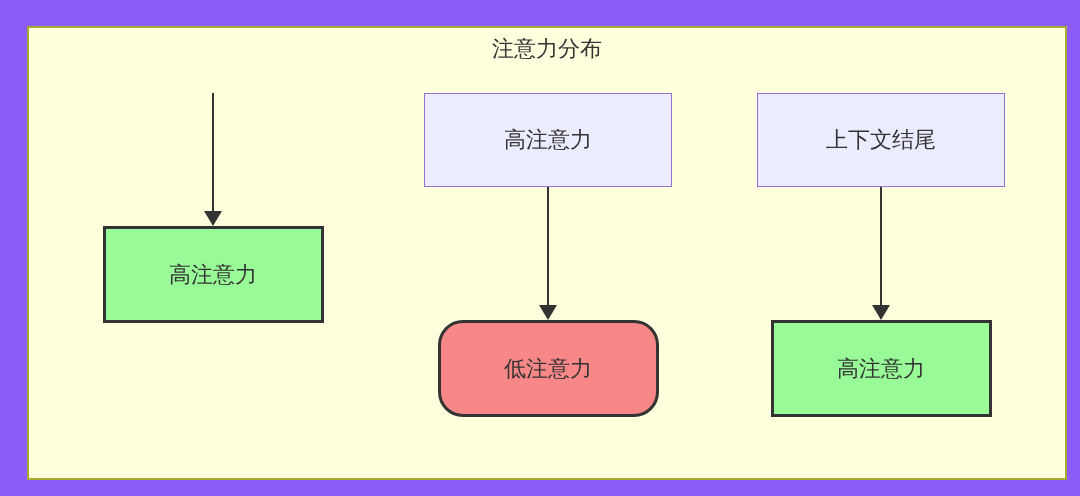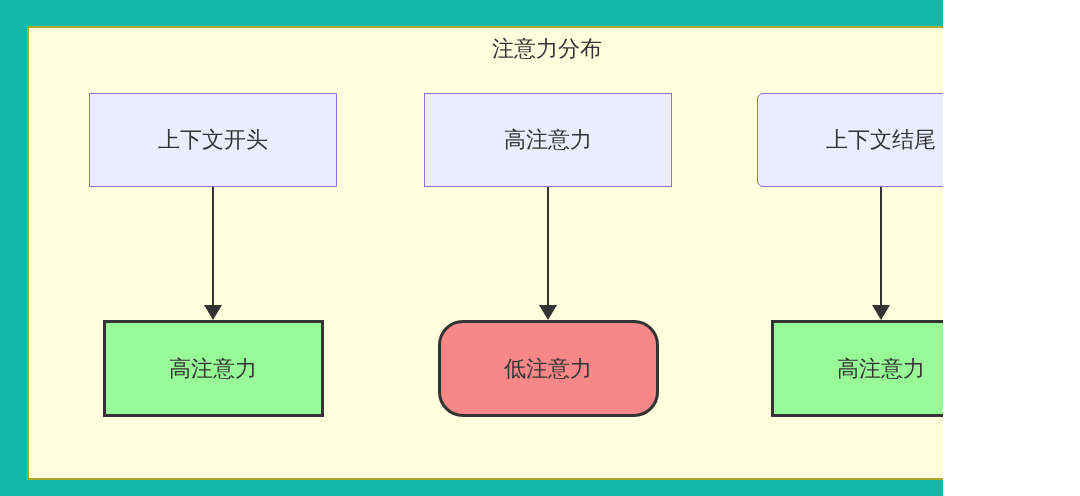--- a/index.html
+++ b/index.html
@@ -2,21 +2,21 @@
 <html><head>
 <meta charset="utf-8">
 <style>
   html, body { margin: 0; padding: 0; }
   body {
     width: 1080px; height: 496px;
     background: #ffffff;
     font-family: "Liberation Sans", "DejaVu Sans", sans-serif;
     color: #333333;
   }
-  .canvas { position: relative; width: 943px; height: 496px; background: #14b8a6; overflow: hidden; }
+  .canvas { position: relative; width: 1080px; height: 496px; background: #8b5cf6; overflow: hidden; }
 
   .subgraph {
     position: absolute; left: 27px; top: 26px;
     width: 1040px; height: 454px;
     box-sizing: border-box;
     background: #ffffde;
     border: 2px solid #aaaa33;
   }
   .subgraph-title {
     position: absolute; top: 7px; left: 0;
@@ -66,39 +66,38 @@
 </style>
 </head>
 <body>
 
 <div class="canvas">
   <div class="subgraph" style="background-color: rgb(255, 255, 222); border-color: rgb(170, 170, 51);">
 
     <div class="subgraph-title">注意力分布</div>
 
     <div class="flow-col col-1">
-      <div class="node source" style="background-color: rgb(236, 236, 255); border-color: rgb(147, 112, 219);">上下文开头</div>
       <div class="arrow">
         <div class="arrow-line" style="background-color: rgb(51, 51, 51);"></div>
         <div class="arrow-head" style="border-top-color: rgb(51, 51, 51);"></div>
       </div>
       <div class="node target high" style="background-color: rgb(152, 251, 152); border-color: rgb(51, 51, 51);">高注意力</div>
     </div>
 
     <div class="flow-col col-2">
       <div class="node source" style="background-color: rgb(236, 236, 255); border-color: rgb(147, 112, 219);">高注意力</div>
       <div class="arrow">
         <div class="arrow-line" style="background-color: rgb(51, 51, 51);"></div>
         <div class="arrow-head" style="border-top-color: rgb(51, 51, 51);"></div>
       </div>
       <div class="node target low" style="background-color: rgb(248, 136, 136); border-color: rgb(51, 51, 51);">低注意力</div>
     </div>
 
     <div class="flow-col col-3">
-      <div class="node source" style="background-color: rgb(236, 236, 255); border-color: rgb(147, 112, 219); border-radius: 6px;">上下文结尾</div>
+      <div class="node source" style="background-color: rgb(236, 236, 255); border-color: rgb(147, 112, 219);">上下文结尾</div>
       <div class="arrow">
         <div class="arrow-line" style="background-color: rgb(51, 51, 51);"></div>
         <div class="arrow-head" style="border-top-color: rgb(51, 51, 51);"></div>
       </div>
       <div class="node target high" style="background-color: rgb(152, 251, 152); border-color: rgb(51, 51, 51);">高注意力</div>
     </div>
 
   </div>
 </div>
 

